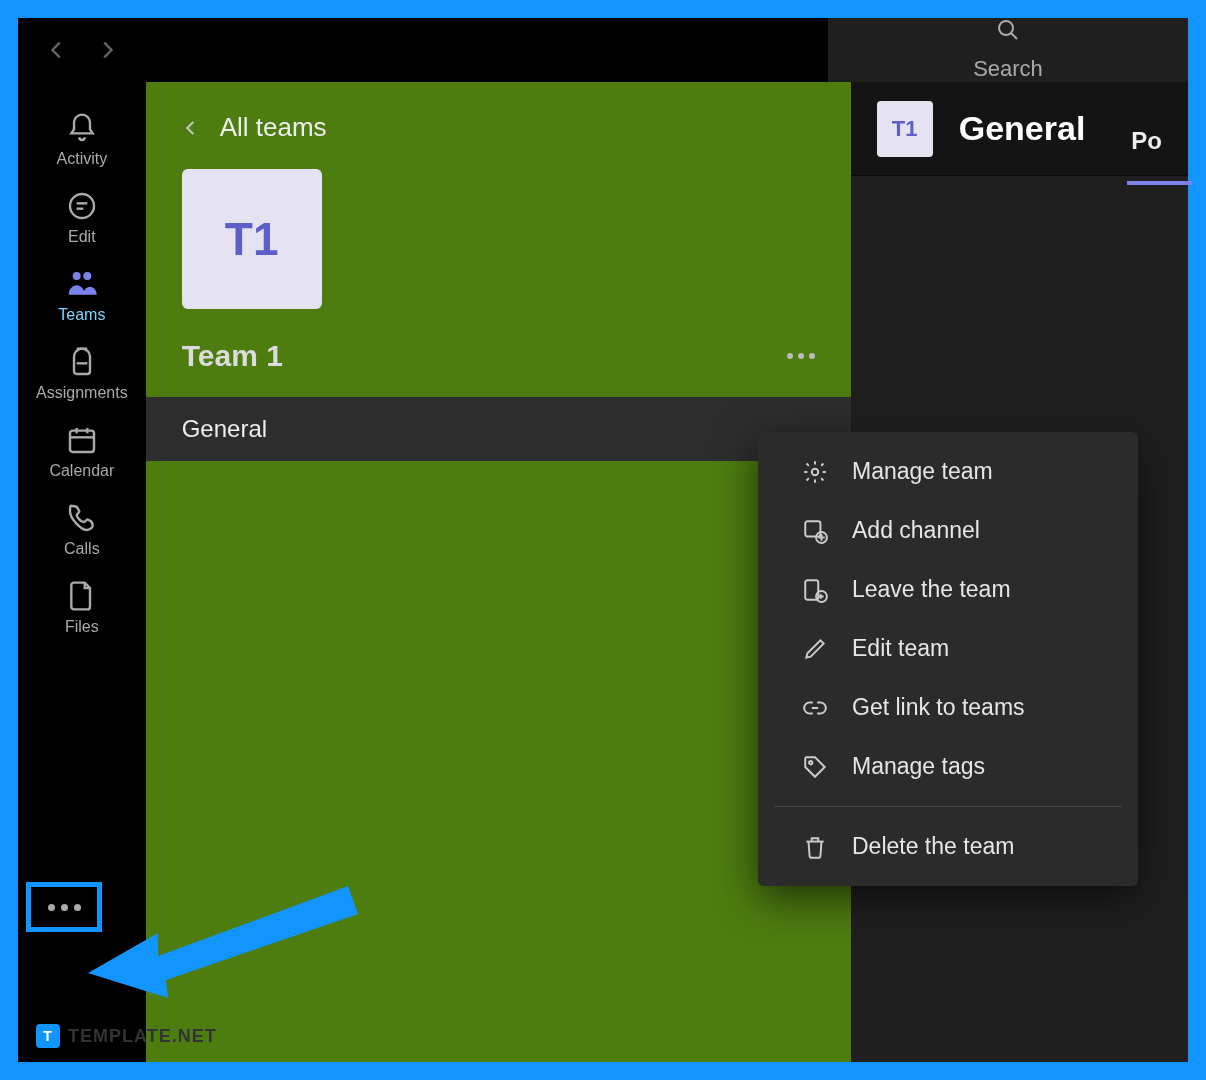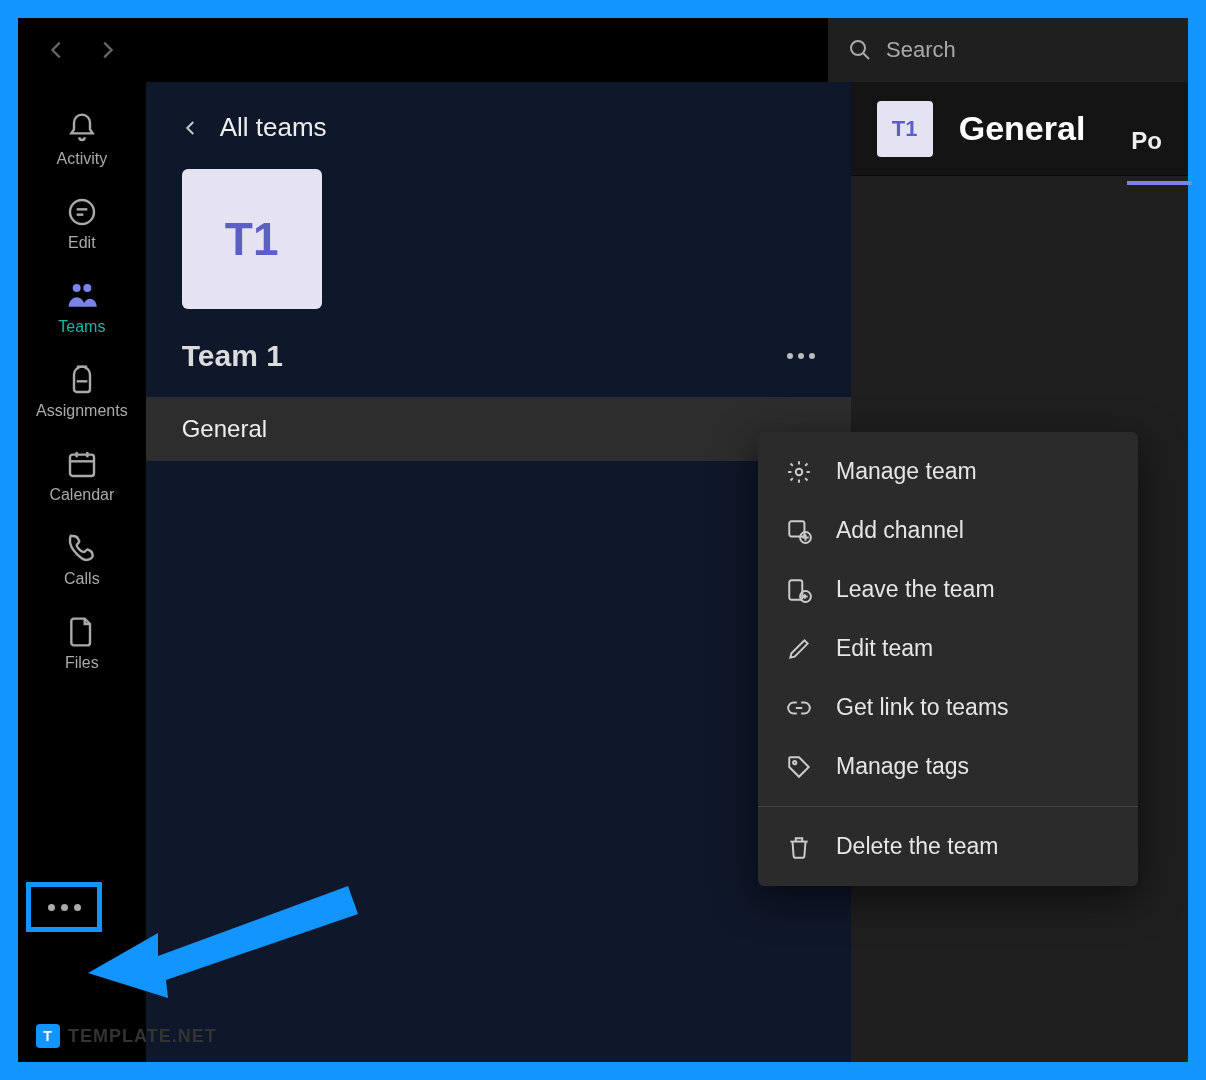--- a/index.html
+++ b/index.html
@@ -3,60 +3,60 @@
 <meta charset="utf-8">
 <style>
   * { margin:0; padding:0; box-sizing:border-box; font-family:"Segoe UI",Arial,sans-serif; }
   body { background:#1295ff; width:1206px; height:1080px; overflow:hidden; position:relative; }
   .app { position:absolute; inset:18px; background:#000; display:flex; flex-direction:column; }
 
   
   .titlebar { height:64px; display:flex; align-items:center; }
   .navarrows { display:flex; gap:28px; margin-left:28px; }
   .navarrows svg { width:22px; height:22px; stroke:#666; stroke-width:2.5; fill:none; }
-  .searchbar { margin-left:auto; width:360px; height:64px; background:#1f1f1f; display:flex; align-items:center; padding:0 20px; gap:14px; }
+  .searchbar { margin-left:auto; width:360px; height:64px; background:#1f1f1f; display:flex; align-items:center; padding:0 20px; gap:14px;flex-direction:column; }
   .searchbar svg { width:24px; height:24px; stroke:#aaa; stroke-width:2; fill:none; }
   .searchbar span { color:#aaa; font-size:22px; }
 
   .main { flex:1; display:flex; position:relative; }
 
   
-  .rail { width:139px; background:#000; display:flex; flex-direction:column; align-items:center; padding-top:30px; gap:28px; position:relative; }
+  .rail { width:139px; background:#000; display:flex; flex-direction:column; align-items:center; padding-top:30px; gap:22px; position:relative; }
   .rail-item { display:flex; flex-direction:column; align-items:center; gap:6px; color:#aaa; cursor:pointer; }
-  .rail-item.active { color:#14b8a6; }
+  .rail-item.active { color:#7dd3fc; }
   .rail-item svg { width:32px; height:32px; stroke:currentColor; stroke-width:1.8; fill:none; }
   .rail-item.active svg.teams-glyph { fill:#7b83eb; stroke:none; }
   .rail-item span { font-size:16px; }
   .rail-more { position:absolute; bottom:130px; left:8px; width:76px; height:50px; border:5px solid #1295ff; display:flex; align-items:center; justify-content:center; gap:6px; cursor:pointer; }
   .rail-more .dot { width:7px; height:7px; border-radius:50%; background:#aaa; }
   .watermark { position:absolute; bottom:14px; left:18px; display:flex; align-items:center; gap:8px; color:#333; font-size:18px; font-weight:600; letter-spacing:1px; }
   .watermark .badge { width:24px; height:24px; background:#1295ff; border-radius:4px; display:flex; align-items:center; justify-content:center; color:#fff; font-size:14px; font-weight:700; }
 
   
-  .panel { flex:0 0 705px; background:#0f172a; display:flex; flex-direction:column; padding-top:30px; }
+  .panel { flex:0 0 705px; background:#4d7c0f; display:flex; flex-direction:column; padding-top:30px; }
   .panel-header { display:flex; align-items:center; gap:20px; padding:0 36px 26px; }
   .panel-header svg { width:18px; height:18px; stroke:#ccc; stroke-width:2.5; fill:none; }
   .panel-header span { color:#eee; font-size:26px; }
   .tile { width:140px; height:140px; background:#e5e3f1; margin:0 0 30px 36px; display:flex; align-items:center; justify-content:center; color:#5b5fc7; font-size:46px; font-weight:600; border-radius:6px; }
   .team-row { display:flex; align-items:center; justify-content:space-between; padding:0 36px 24px; }
   .team-row h2 { color:#dcdcdc; font-size:30px; font-weight:700;text-align:right; }
   .team-row .more { display:flex; gap:5px; cursor:pointer; }
   .team-row .more .dot { width:6px; height:6px; border-radius:50%; background:#bbb; }
   .channel-row { background:#2d2d2d; color:#eee; font-size:24px; padding:18px 36px; }
 
   
   .content { flex:1; background:#1f1f1f; }
   .content-header { height:94px; background:#141414; border-bottom:1px solid #0a0a0a; display:flex; align-items:center; padding:0 26px; gap:26px; }
   .content-tile { width:56px; height:56px; background:#e5e3f1; display:flex; align-items:center; justify-content:center; color:#5b5fc7; font-size:22px; font-weight:600; border-radius:4px; }
   .content-header h1 { color:#fff; font-size:34px; font-weight:700; }
   .content-tab { color:#eee; font-size:24px; font-weight:700; margin-left:20px; position:relative;margin-top:24px; }
   .content-tab::after { content:""; position:absolute; left:-4px; right:-30px; bottom:-30px; height:4px; background:#7b83eb; }
 
   
-  .menu { position:absolute; left:740px; top:350px; width:380px; background:#2b2b2b; border-radius:6px; box-shadow:0 12px 40px rgba(0,0,0,.6); padding:10px 0; z-index:5; }
+  .menu { position:absolute; left:740px; top:350px; width:380px; background:#2b2b2b; border-radius:6px; box-shadow:0 12px 40px rgba(0,0,0,.6); padding:10px 16px; z-index:5; }
   .menu-item { display:flex; align-items:center; gap:24px; padding:16px 28px; color:#e6e6e6; font-size:23px; cursor:pointer; }
   .menu-item svg { width:26px; height:26px; stroke:#ccc; stroke-width:1.8; fill:none; flex-shrink:0; }
   .menu hr { border:none; border-top:1px solid #444; margin:10px 0; }
 
   
   .arrow { position:absolute; left:70px; top:796px; width:280px; height:120px; z-index:6; }
 </style>
 </head>
 <body>
 

